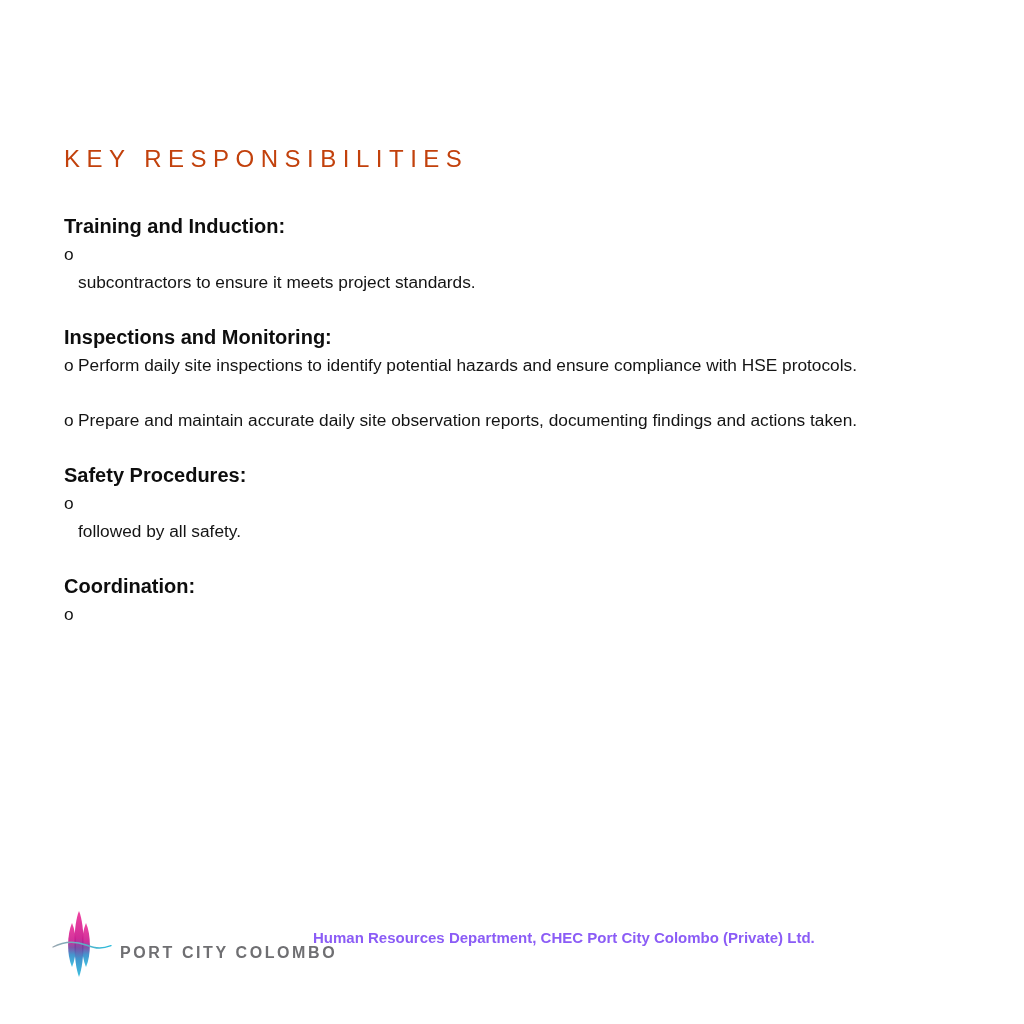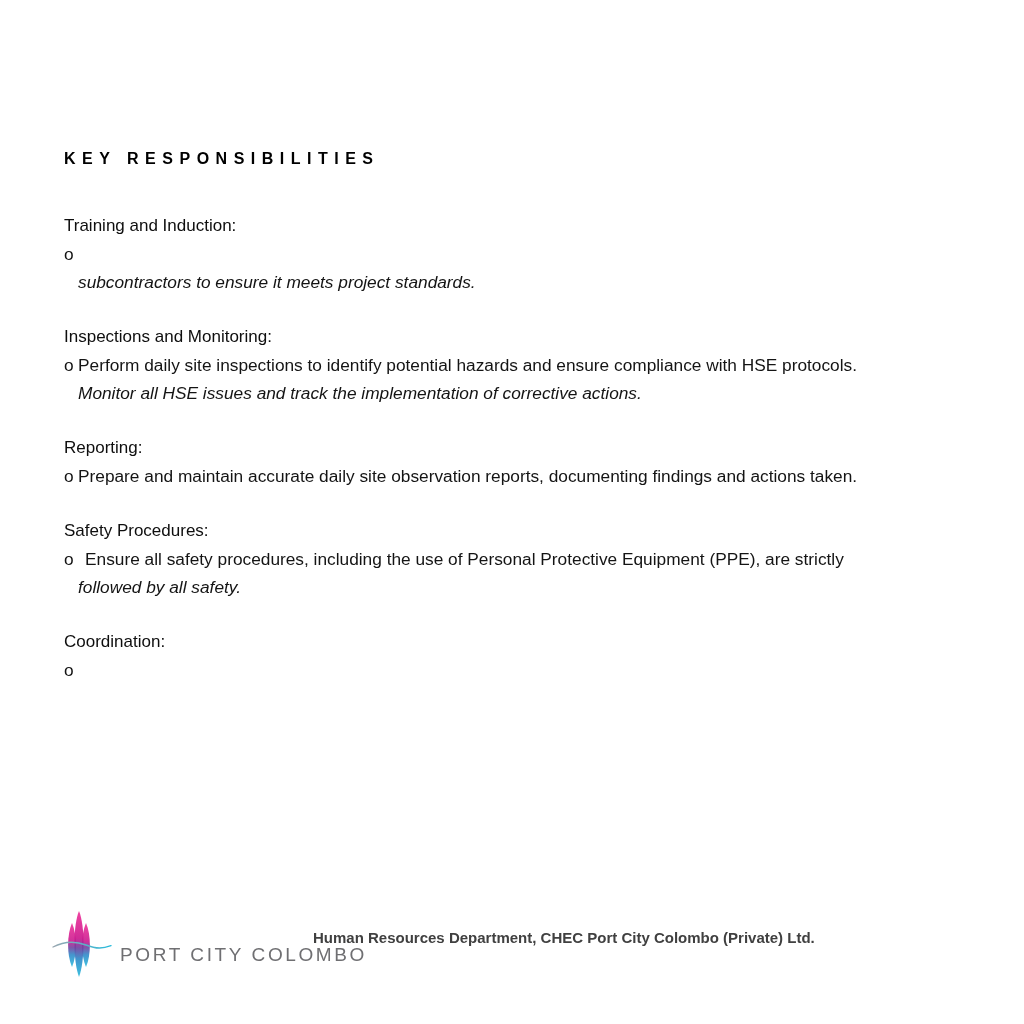--- a/index.html
+++ b/index.html
@@ -13,63 +13,64 @@
     color: #101010;
   }
   .content {
     position: absolute;
     left: 64px;
     top: 147px;
     width: 896px;
   }
   .doc-title {
     margin: 0 0 41px 0;
-    font-size: 16px;
+    font-size: 24px;
     line-height: 24px;
-    font-weight: 700;
+    font-weight: 400;
     letter-spacing: 6.5px;
-    color: #000000;
+    color: #c2410c;
   }
   .section { margin-bottom: 27px; }
   .section-heading {
-    font-size: 17px;
+    font-size: 20px;
     line-height: 28px;
-    font-weight: 400;
+    font-weight: 700;
     color: #0e0e0e;
   }
   .bullet { font-size: 17.3px; line-height: 28px; color: #141414; }
   .bline.first { display: flex; }
   .marker { flex: none; width: 14px; }
   .marker.wide { flex: none; width: 21px; }
-  .bline.cont { padding-left: 14px; font-style: italic; }
+  .bline.cont { padding-left: 14px; }
   .footer {
     position: absolute;
     left: 51px;
     top: 903px;
     width: 930px;
     height: 92px;
   }
   .logo-svg { position: absolute; left: 0; top: 0; width: 70px; height: 84px; }
   .wordmark {
     position: absolute;
     left: 69px;
     top: 41px;
-    font-size: 19px;
+    font-size: 16px;
     letter-spacing: 2.6px;
     color: #6f6f72;
     white-space: nowrap;
+    font-weight: bold;
   }
   .address {
     position: absolute;
     left: 262px;
     top: 23px;
     font-size: 15px;
     line-height: 23px;
     font-weight: 700;
-    color: #404040;
+    color: #8b5cf6;
     white-space: nowrap;
   }
 </style>
 </head>
 <body>
 
 <div class="page">
 
   <div class="content">
 
@@ -85,40 +86,37 @@
       </div>
     </div>
 
     <div class="section">
       <div class="section-heading">Inspections and Monitoring:</div>
       <div class="bullet">
         <div class="bline first">
           <span class="marker">o</span>
           <span>Perform daily site inspections to identify potential hazards and ensure compliance with HSE protocols.</span>
         </div>
-        <div class="bline cont">Monitor all HSE issues and track the implementation of corrective actions.</div>
       </div>
     </div>
 
     <div class="section">
-      <div class="section-heading">Reporting:</div>
       <div class="bullet">
         <div class="bline first">
           <span class="marker">o</span>
           <span>Prepare and maintain accurate daily site observation reports, documenting findings and actions taken.</span>
         </div>
       </div>
     </div>
 
     <div class="section">
       <div class="section-heading">Safety Procedures:</div>
       <div class="bullet">
         <div class="bline first">
           <span class="marker wide">o</span>
-          <span>Ensure all safety procedures, including the use of Personal Protective Equipment (PPE), are strictly</span>
         </div>
         <div class="bline cont">followed by all safety.</div>
       </div>
     </div>
 
     <div class="section">
       <div class="section-heading">Coordination:</div>
       <div class="bullet">
         <div class="bline first">
           <span class="marker wide">o</span>

